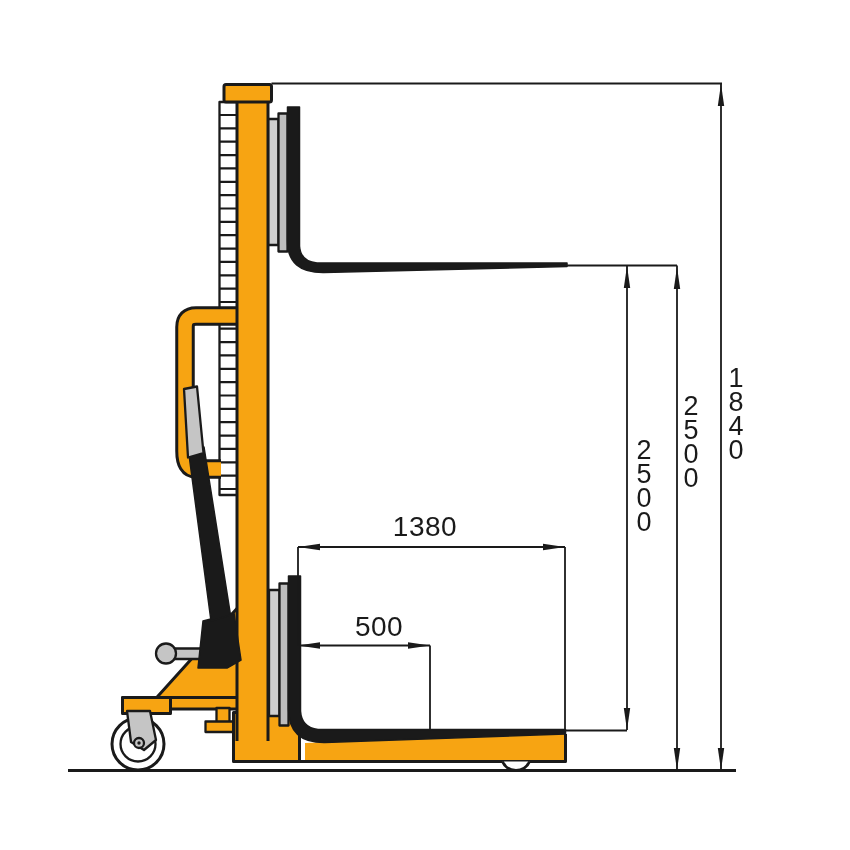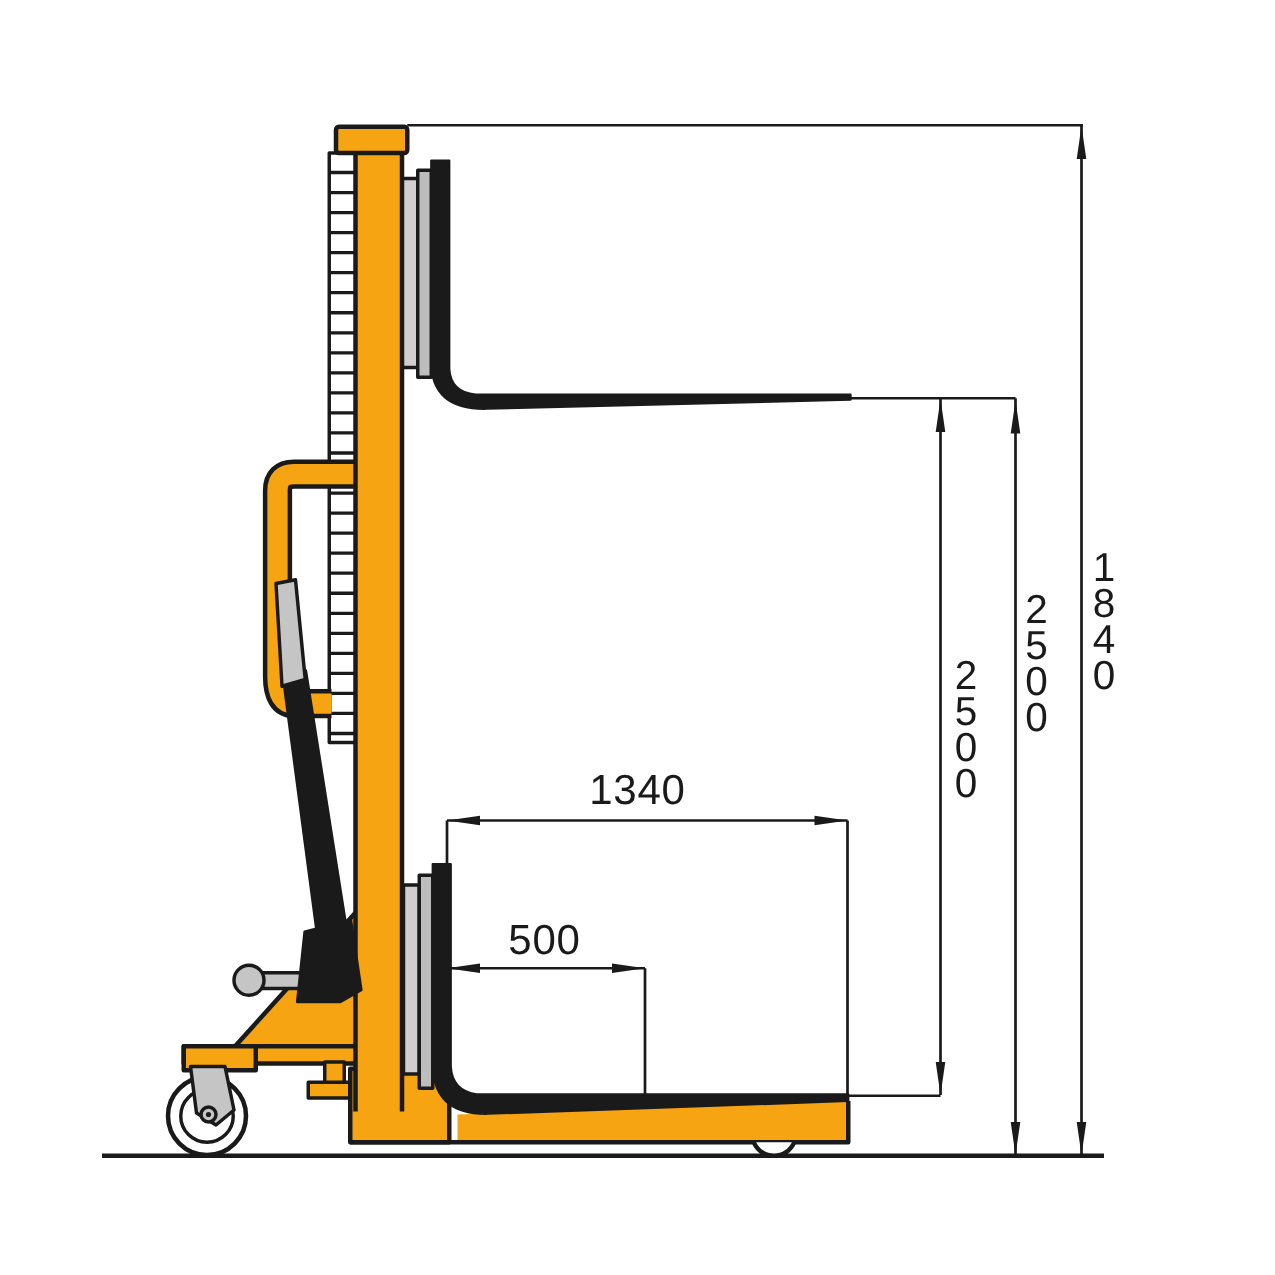--- a/index.html
+++ b/index.html
@@ -102,23 +102,23 @@
     <polygon points="565,547 543,543.8 543,550.2" class="dimfill"></polygon>
     <line x1="298" y1="547" x2="298" y2="645.5" class="dim"></line>
     <line x1="565" y1="547" x2="565" y2="729.5" class="dim"></line>
 
     <line x1="298" y1="645.5" x2="430" y2="645.5" class="dim"></line>
     <polygon points="298,645.5 320,642.3 320,648.7" class="dimfill"></polygon>
     <polygon points="430,645.5 408,642.3 408,648.7" class="dimfill"></polygon>
     <line x1="430" y1="645.5" x2="430" y2="731" class="dim"></line>
   </svg>
 
-  <div class="label" style="left:386px;top:511px;width:78px;">1340</div>
+  <div class="label" style="left:386px;top:511px;width:78px;">1380</div>
 
-  <div class="label" style="left:330px;top:611px;width:66px;">500</div>
+  <div class="label" style="left:346px;top:611px;width:66px;">500</div>
 
   <div class="label vlabel" style="left:633px;top:438px;width:22px;">
       <span>2</span>
       <span>5</span>
       <span>0</span>
       <span>0</span>
     </div>
 
   <div class="label vlabel" style="left:680px;top:394px;width:22px;">
       <span>2</span>

